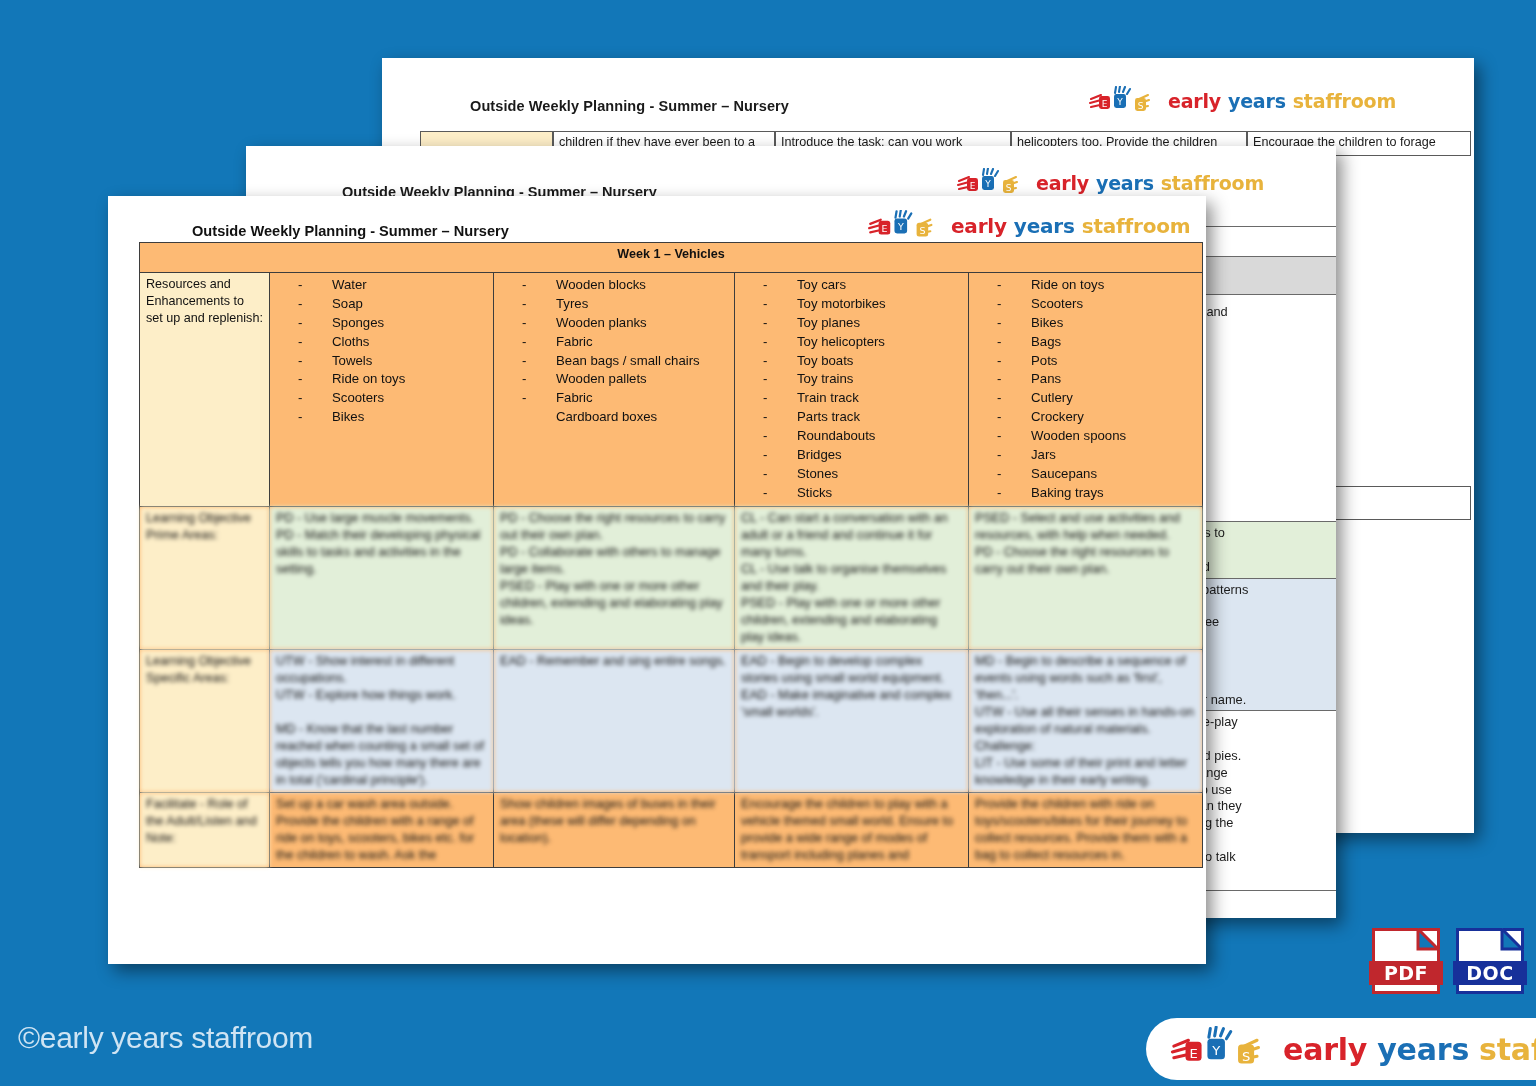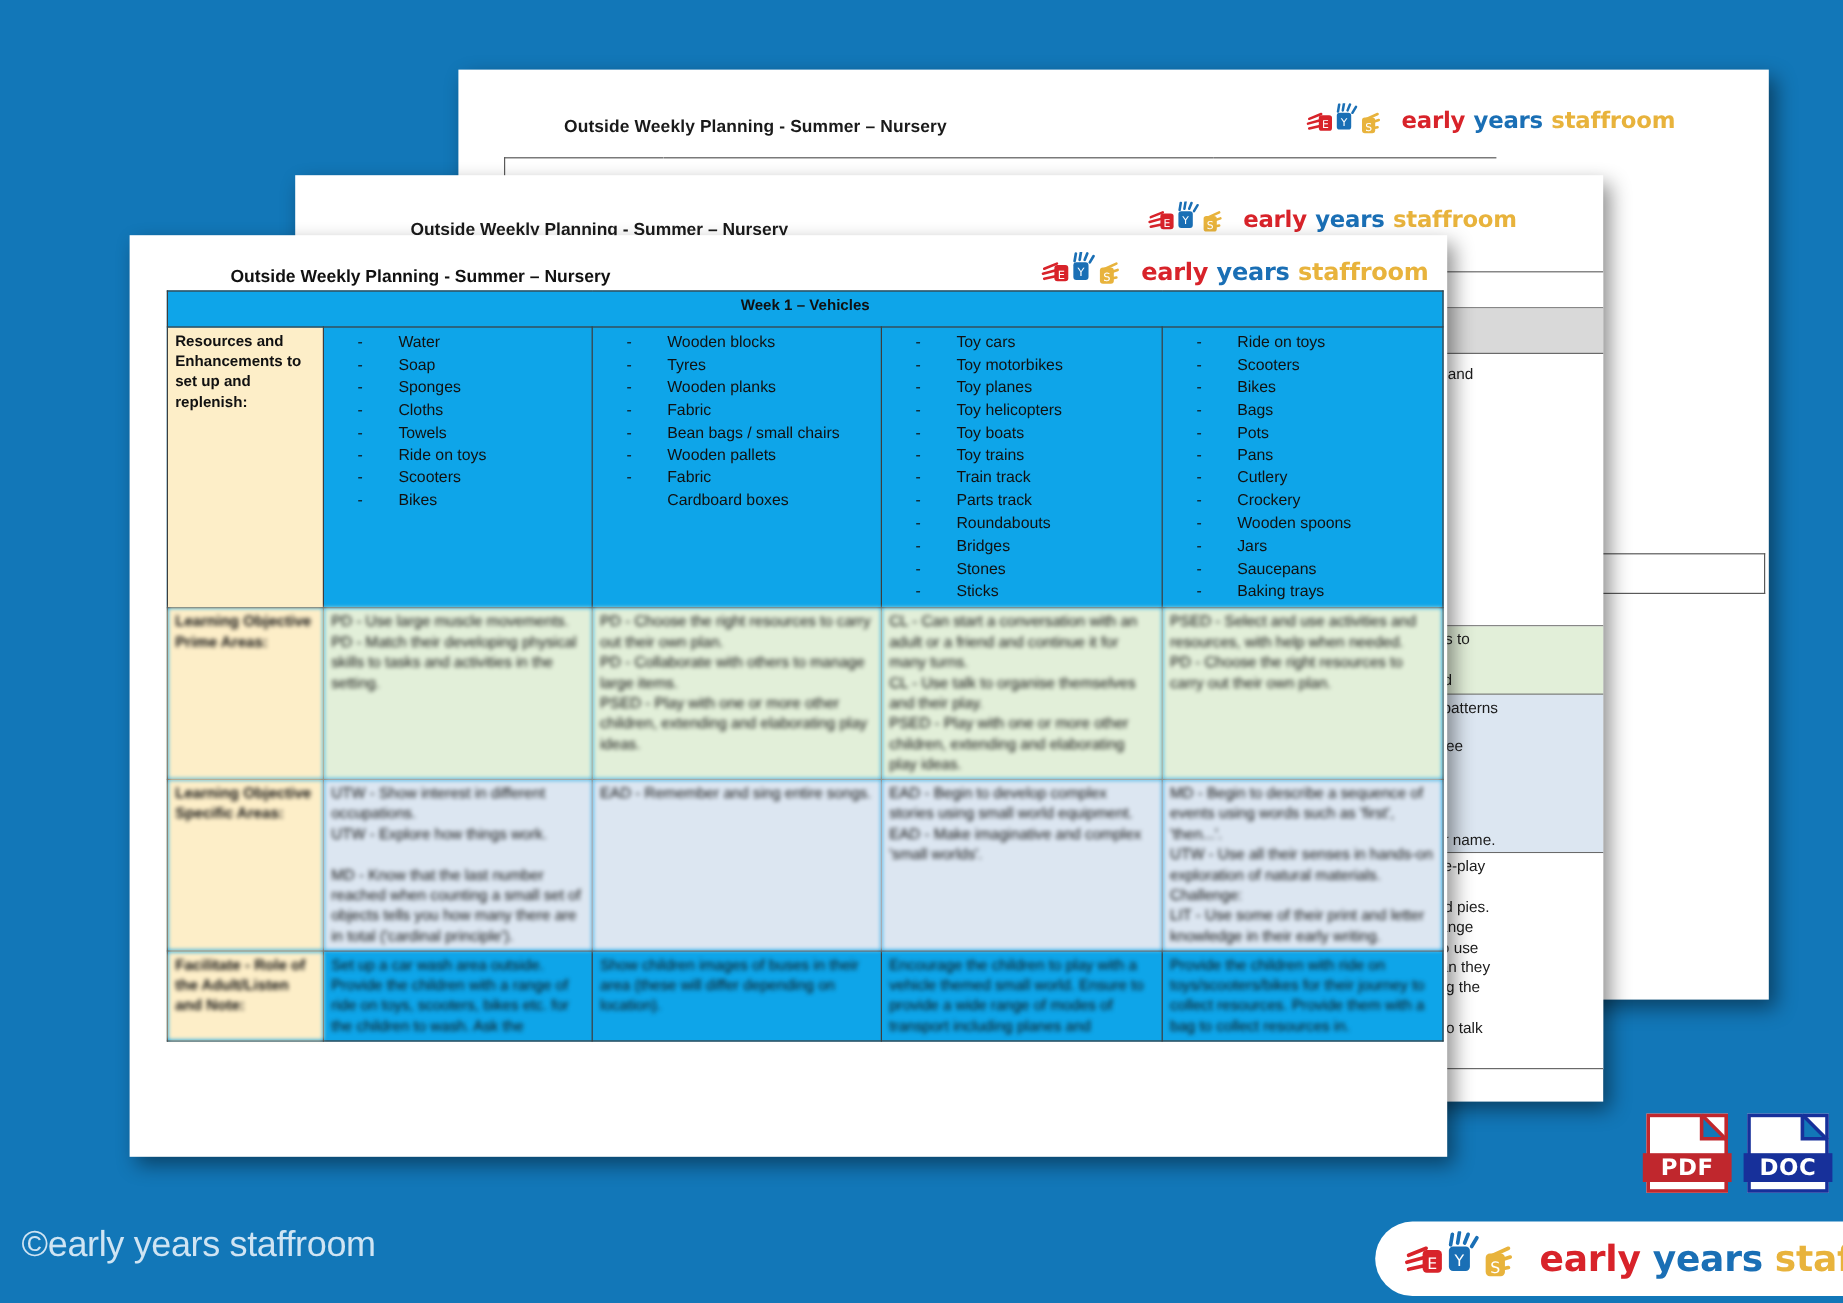--- a/index.html
+++ b/index.html
@@ -75,39 +75,39 @@
   #sheet-front { left: 108px; top: 196px; width: 1098px; height: 768px; }
   #sheet-front .doc-title {
     position: absolute; left: 84px; top: 27px;
     font-size: 14.6px; font-weight: 600; color: #111; white-space: nowrap;
   }
   #sheet-front .logo-wrap { position: absolute; left: 758px; top: 14px; }
 
   table.plan {
     position: absolute; left: 31px; top: 46px;
     width: 1063px; border-collapse: collapse; table-layout: fixed;
-    background: #0ea5e9;
+    background: #fdba74;
   }
   table.plan td {
     border: 1px solid #3d3d3d;
     vertical-align: top;
     padding: 3px 6px;
     font-size: 12.6px; line-height: 1.35; color: #111;
   }
   td.week-head {
     text-align: center; font-weight: 700; font-size: 13.4px;
     height: 30px; vertical-align: middle; padding-top: 6px;
   }
   td.col-head {
     background: #d9d9d9; text-align: center; font-weight: 700;
     font-size: 13.2px; vertical-align: middle; height: 42px;
   }
   td.corner-head { background: #fff; font-weight: 700; font-size: 13.2px;
     vertical-align: middle; }
-  td.rowlabel { background: #fdeec8; font-weight: 700; font-size: 13px;
+  td.rowlabel { background: #fdeec8; font-weight: 400; font-size: 13px;
     color: #111; }
   td.green { background: #e2efd9; }
   td.blue  { background: #dce6f1; }
 
   ul.res { list-style: none; margin: 0 0 0 22px; padding: 0; }
   ul.res li {
     position: relative; font-size: 13.2px; line-height: 1.43; color: #111;
     padding-left: 34px;
   }
   ul.res li::before {
@@ -204,20 +204,27 @@
       </div>
       <span class="eys-text t-early" style="font-size:19px">early</span>
       <span style="width:7px;display:inline-block"></span>
       <span class="eys-text t-years" style="font-size:19px">years</span>
       <span style="width:7px;display:inline-block"></span>
       <span class="eys-text t-staff" style="font-size:19px">staffroom</span>
     </div>
   </div>
 
   <div class="back-table">
+    <div class="bt-row">
+      <div class="bt-cell cream bt-c1" style="height:25px"></div>
+      <div class="bt-cell bt-c2" style="height:25px">children if they have ever been to a</div>
+      <div class="bt-cell bt-c3" style="height:25px">Introduce the task: can you work</div>
+      <div class="bt-cell bt-c4" style="height:25px">helicopters too. Provide the children</div>
+      <div class="bt-cell bt-c5" style="height:25px">Encourage the children to forage</div>
+    </div>
     <div class="bt-row">
       <div class="bt-cell bt-c1" style="height:172px;border-right:none"></div>
       <div class="bt-cell bt-c2" style="height:172px;border-right:none;border-left:none"></div>
       <div class="bt-cell bt-c3" style="height:172px;border-right:none;border-left:none"></div>
       <div class="bt-cell bt-c4" style="height:172px;border-right:none;border-left:none"></div>
     </div>
     <div class="bt-row">
       <div class="bt-cell bt-c1" style="height:50px;border-right:none;border-top:none"></div>
       <div class="bt-cell bt-c2" style="height:50px;border-right:none;border-left:none;border-top:none"></div>
       <div class="bt-cell bt-c3" style="height:50px;border-right:none;border-left:none;border-top:none"></div>

